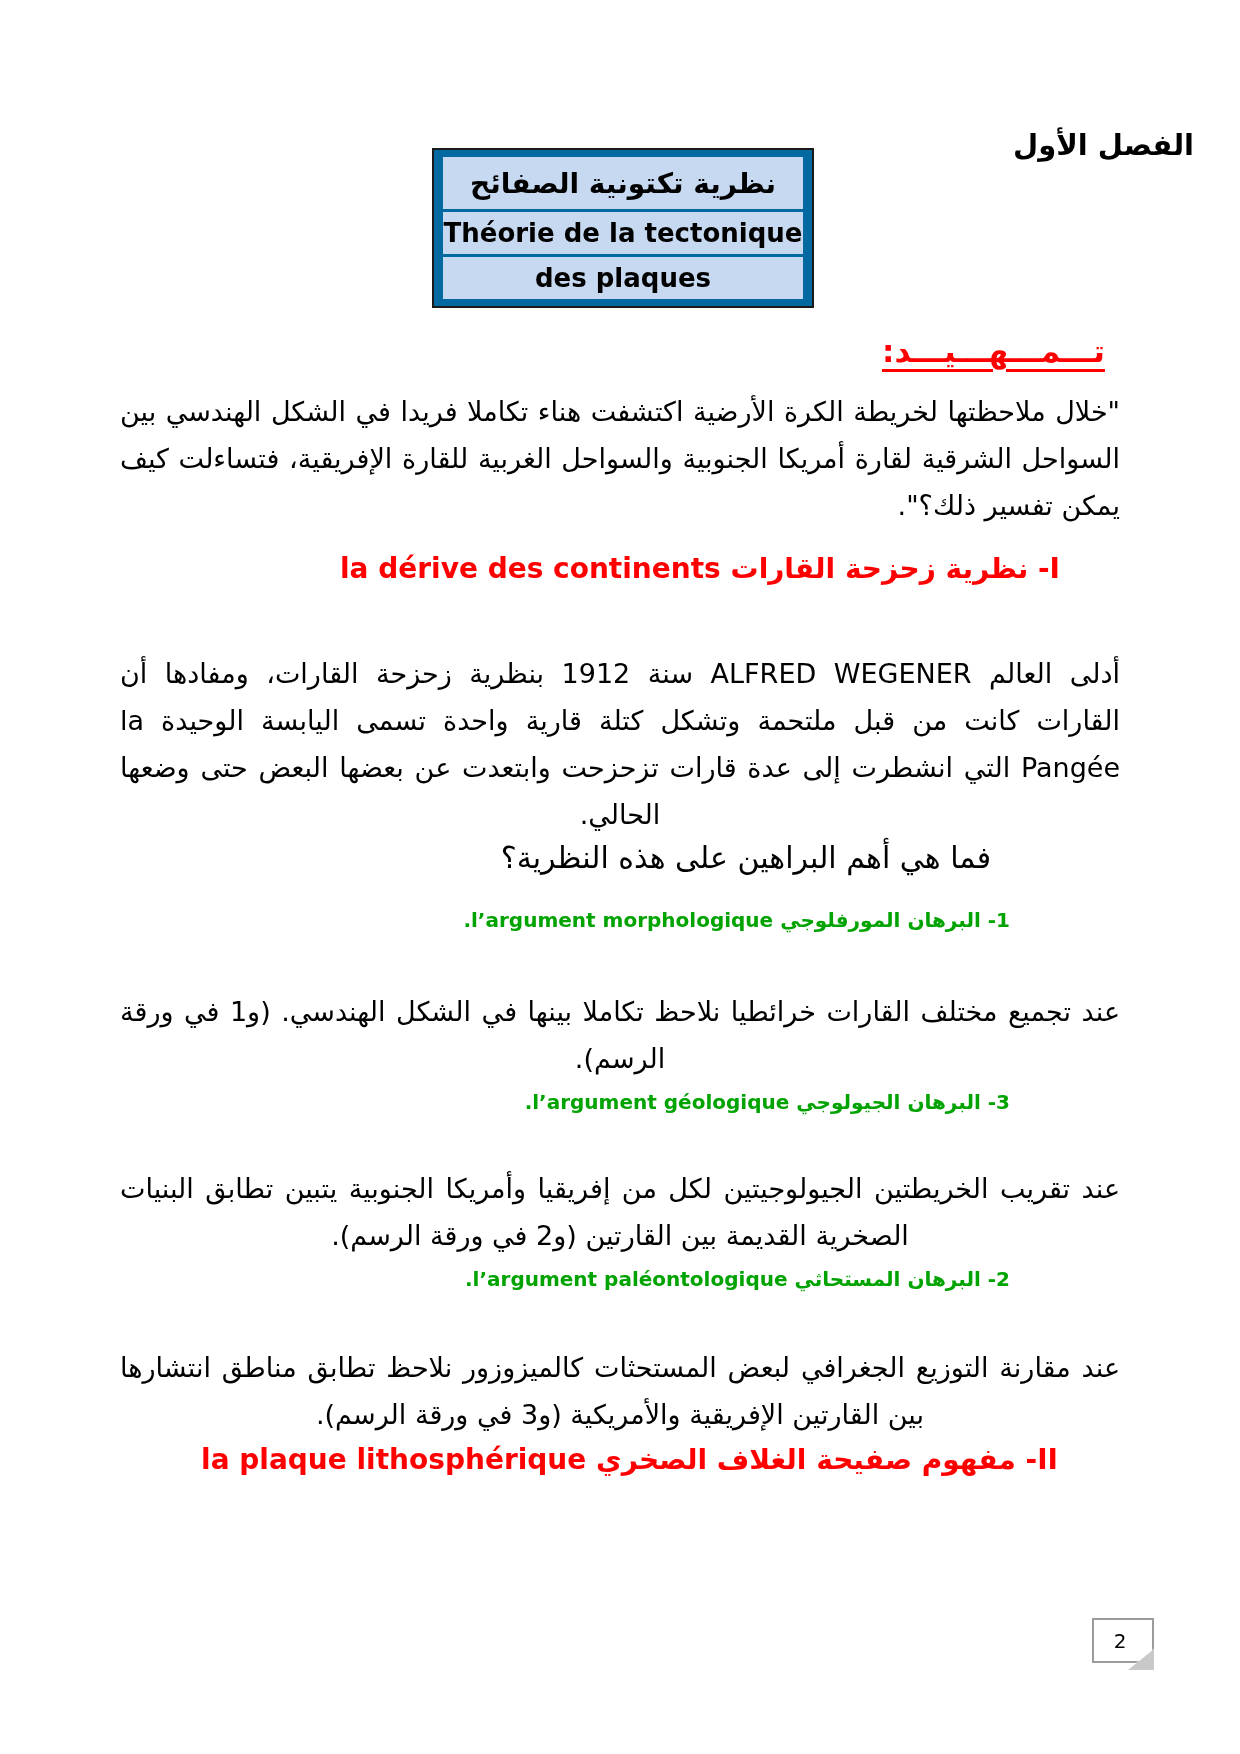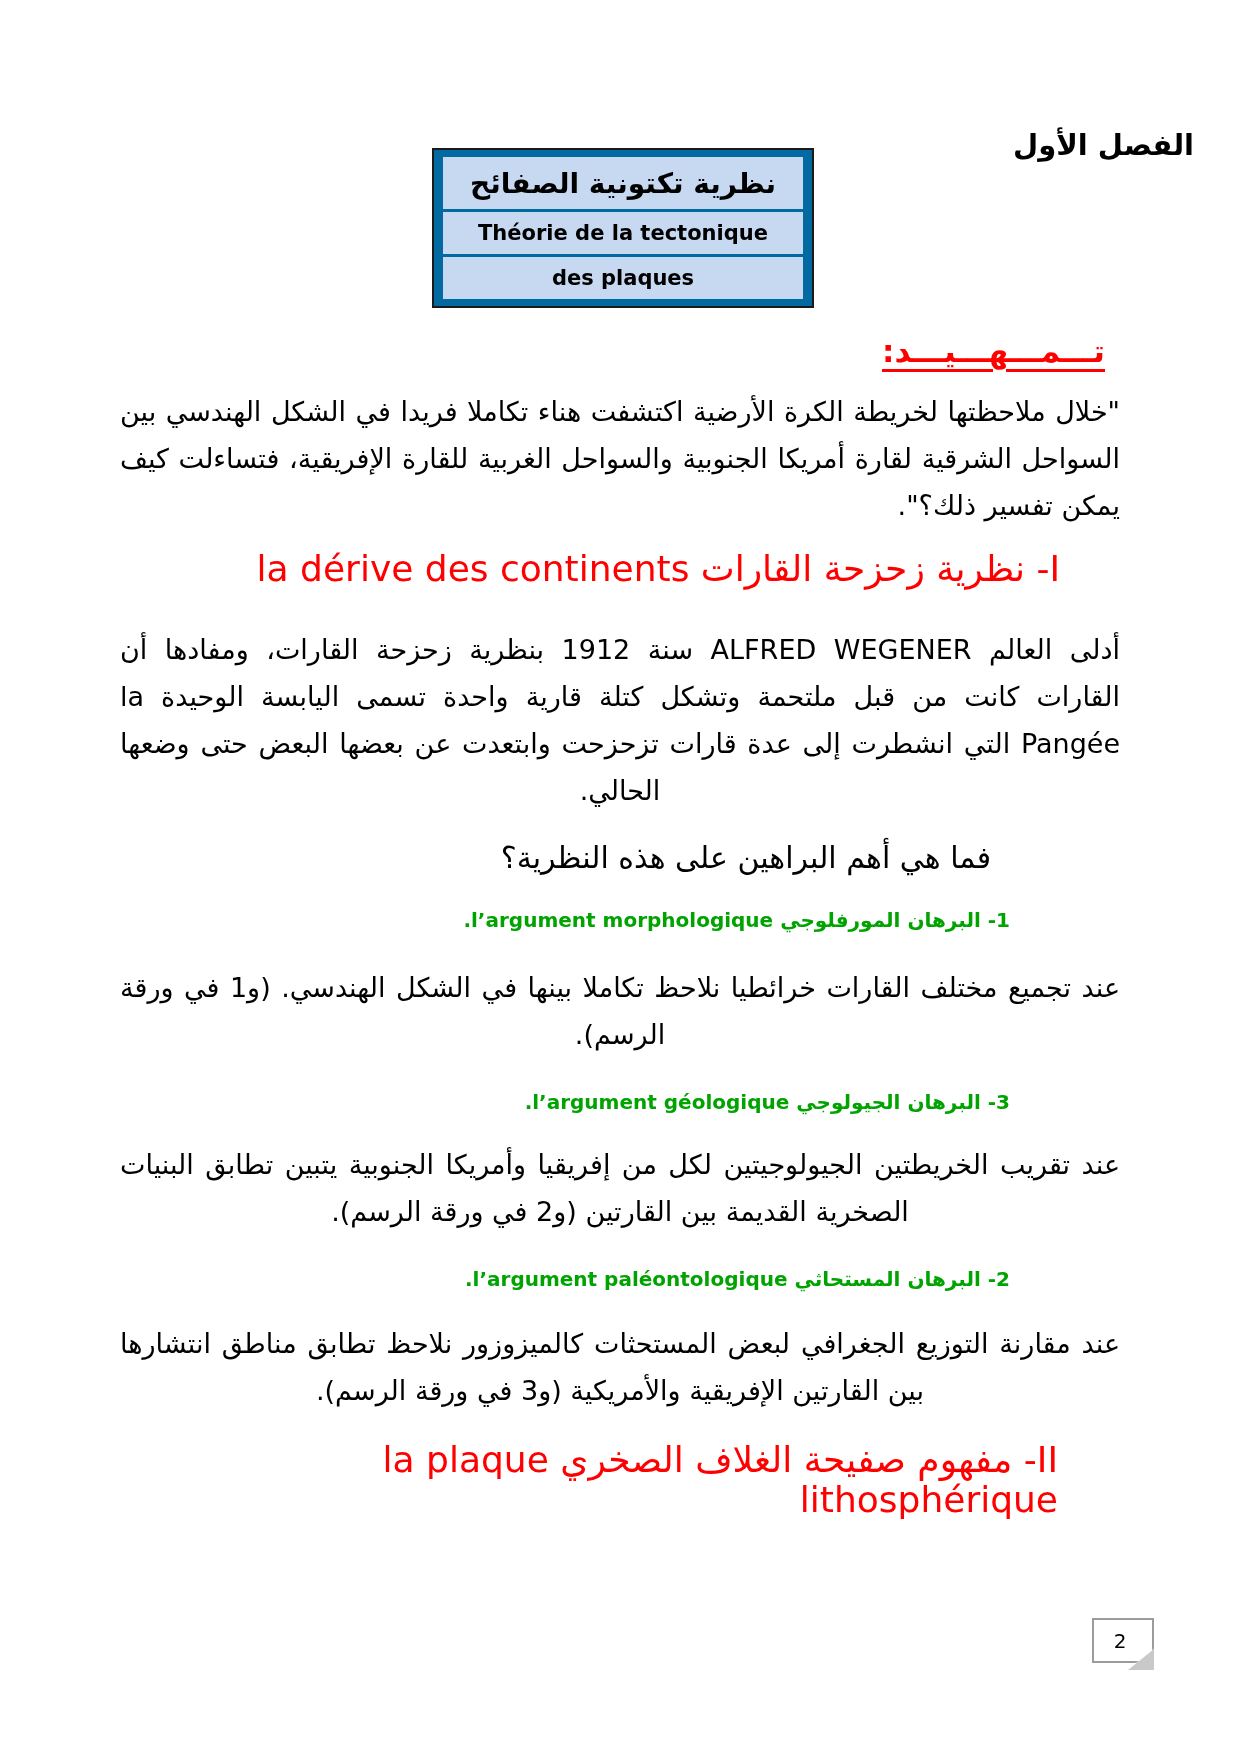--- a/index.html
+++ b/index.html
@@ -13,36 +13,36 @@
   .title-box{
     position:absolute;top:148px;left:432px;width:382px;height:160px;box-sizing:border-box;
     border:2px solid var(--box-border,#1a1a1a);background:#0369a1;padding:7px 9px;
   }
   .title-box-inner{height:100%;display:flex;flex-direction:column;gap:3px;}
   .trow{
     background:var(--box-fill,#c6d9f0);display:flex;align-items:center;justify-content:center;
     font-weight:bold;white-space:nowrap;
   }
   .trow.ar{flex:1.25;font-size:28px;}
-  .trow.fr{flex:1;font-size:21px;direction:ltr;}
+  .trow.fr{flex:1;font-size:26px;direction:ltr;}
   .h-intro{
     position:absolute;top:333px;left:120px;width:1000px;box-sizing:border-box;
     text-align:right;padding-right:15px;color:var(--accent-red,#ff0000);
     font-size:31px;font-weight:bold;
     text-decoration:underline;text-decoration-thickness:3px;text-underline-offset:7px;
   }
   .para{
     position:absolute;left:120px;width:1000px;box-sizing:border-box;
     font-size:27px;line-height:47px;text-align:justify;
   }
-  .p-center{text-align-last:center;}
+  .p-center{text-align-last:center;margin-top:24px;}
   .p-intro{top:388px;}
   .h-red{
     position:absolute;left:120px;width:1000px;box-sizing:border-box;text-align:right;
-    color:var(--accent-red,#ff0000);font-weight:normal;font-size:36px;line-height:40px;
+    color:var(--accent-red,#ff0000);font-weight:bold;font-size:28px;line-height:40px;
   }
   .h-green{
     position:absolute;left:120px;width:1000px;box-sizing:border-box;text-align:right;
     padding-right:110px;color:var(--accent-green,#00a300);font-weight:bold;font-size:20px;line-height:40px;
   }
   .h-sec1{top:549px;padding-right:60px;}
   .p-wegener{top:626px;}
   .p-question{
     position:absolute;top:840px;left:116px;width:1000px;box-sizing:border-box;
     font-size:30px;text-align:right;padding-right:125px;

